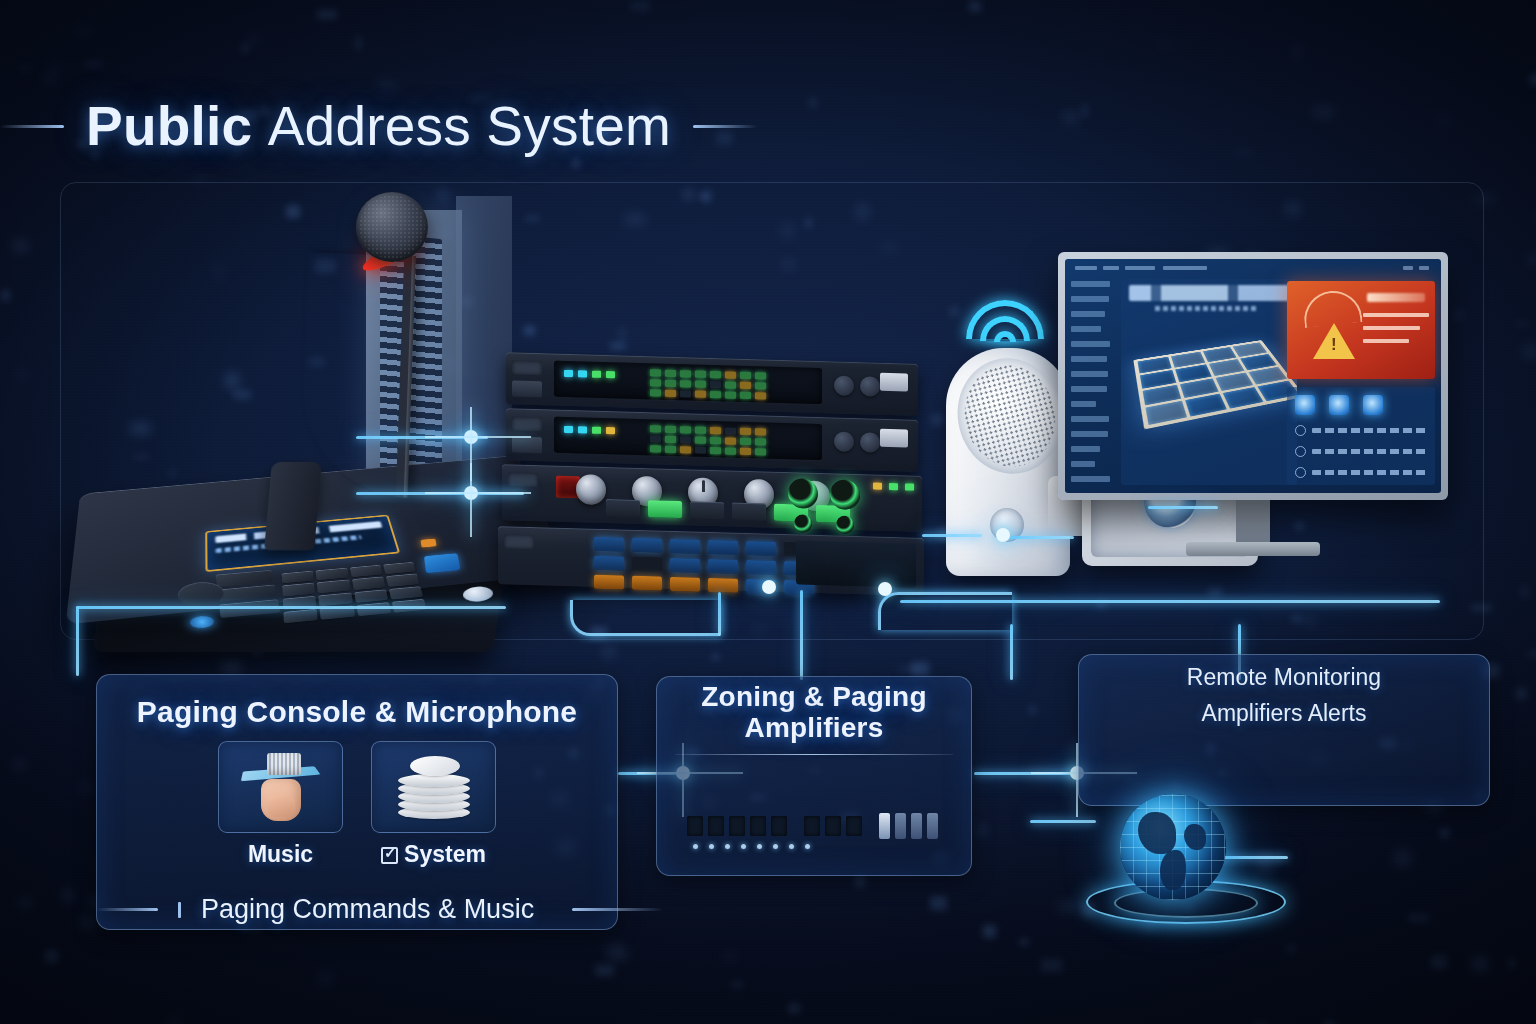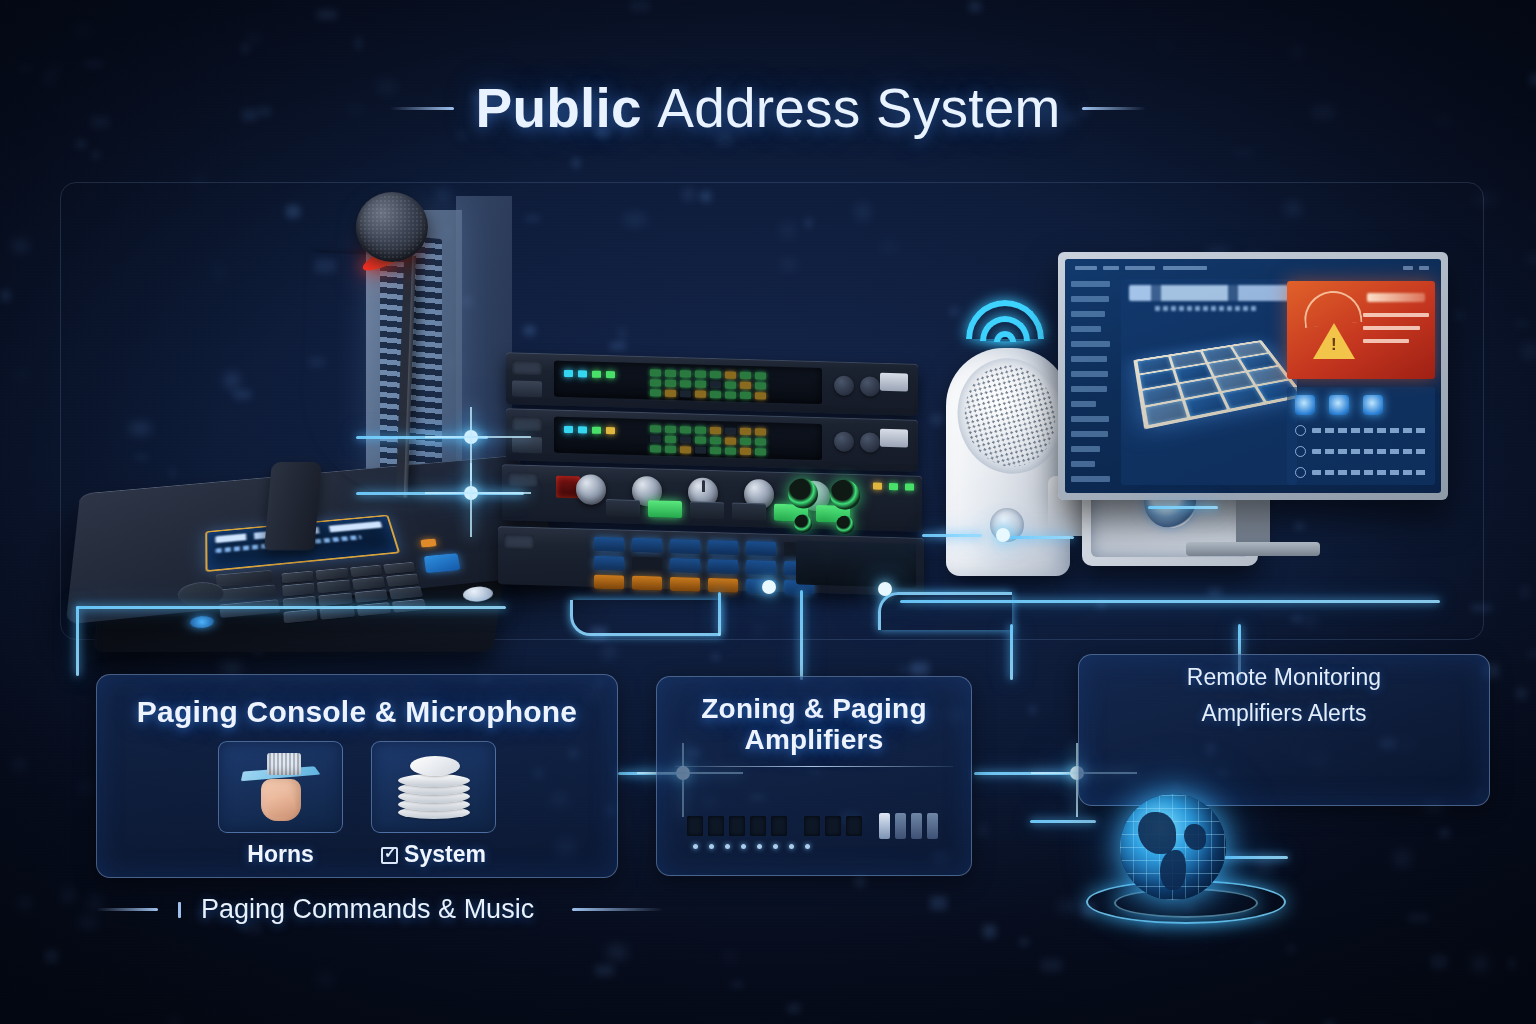--- a/index.html
+++ b/index.html
@@ -27,22 +27,22 @@
     position:absolute; inset:0; opacity:.30;
     background:repeating-linear-gradient(0deg, rgba(255,255,255,.018) 0 1px, rgba(0,0,0,0) 1px 3px);
   }
   .outer-frame{
     position:absolute; left:60px; top:182px; right:52px; bottom:384px;
     border:1px solid rgba(150,185,235,.17); border-radius:16px; pointer-events:none;
   }
 
   
   .title-wrap{
-    position:absolute; top:76px; left:0; width:100%;
-    display:flex; align-items:center; justify-content:center; gap:22px;
+    position:absolute; top:94px; left:0; width:100%;
+    display:flex; align-items:center; gap:22px;
   }
   .title-dash{ width:64px; height:3px; border-radius:2px;
     background:linear-gradient(90deg, rgba(120,165,225,0), #9fc2ef);
   }
   .title-dash.right{ background:linear-gradient(90deg, #9fc2ef, rgba(120,165,225,0)); }
   .title{
     font-size:55px; letter-spacing:.2px; white-space:nowrap;
     color:#e9f2ff; text-shadow:0 2px 14px rgba(70,135,225,.55), 0 0 34px rgba(40,100,190,.4);
   }
   .title .b{ font-weight:bold; }
@@ -342,29 +342,29 @@
   .flare::after{ left:50%; top:-30px; width:2px; height:74px; margin-left:-1px; filter:blur(.6px); }
   .elbow{ position:absolute; border:3px solid rgba(140,215,255,.9); border-radius:18px;
     box-shadow:0 0 10px rgba(90,195,255,.8); }
 
   
   .card{
     position:absolute; border:1.5px solid rgba(150,190,240,.42); border-radius:14px;
     background:linear-gradient(165deg, rgba(24,48,92,.60), rgba(14,30,62,.55));
     box-shadow:0 0 28px rgba(30,80,160,.28) inset, 0 6px 22px rgba(0,0,0,.42);
   }
-  .card-a{ left:96px; top:674px; width:522px; height:204px; }
+  .card-a{ left:96px; top:674px; width:522px; height:256px; }
   .card-b{ left:656px; top:676px; width:316px; height:200px; }
   .card-c{ left:1078px; top:654px; width:412px; height:152px; }
   .card-h{
     text-align:center; color:#eef4ff; font-weight:bold; letter-spacing:.2px;
     text-shadow:0 2px 10px rgba(50,120,215,.7), 0 0 22px rgba(35,95,190,.5);
   }
   .card-a .card-h{ font-size:30px; padding-top:20px; }
-  .card-b .card-h{ font-size:28px; padding-top:16px; line-height:1.12; }
+  .card-b .card-h{ font-size:28px; padding-top:4px; line-height:1.12; }
   .card-c .card-h{ font-size:29px; padding-top:16px; }
   .card-c .sub{
     text-align:center; color:#e4edfa; font-size:23px; margin-top:9px; font-weight:400;
     text-shadow:0 1px 8px rgba(40,110,205,.6);
   }
   .tiles-row{ display:flex; justify-content:center; gap:28px; margin-top:12px; }
   .tile-col{ width:125px; }
   .tile-box{
     width:125px; height:92px; border-radius:9px;
     background:linear-gradient(165deg,#1d3a6e,#102murky); 
@@ -992,21 +992,21 @@
     <div class="tiles-row">
 
       <div class="tile-col">
         <div class="tile-box">
           <div class="ic-card">
             <div class="plate"></div>
             <div class="cyl"></div>
             <div class="hand"></div>
           </div>
         </div>
-        <div class="tile-cap">Horns</div>
+        <div class="tile-cap">Music</div>
       </div>
 
       <div class="tile-col">
         <div class="tile-box">
           <div class="ic-stack">
             <i style="top:52px"></i>
             <i style="top:44px"></i>
             <i style="top:36px"></i>
             <i style="top:28px"></i>
             <i style="top:20px"></i>

